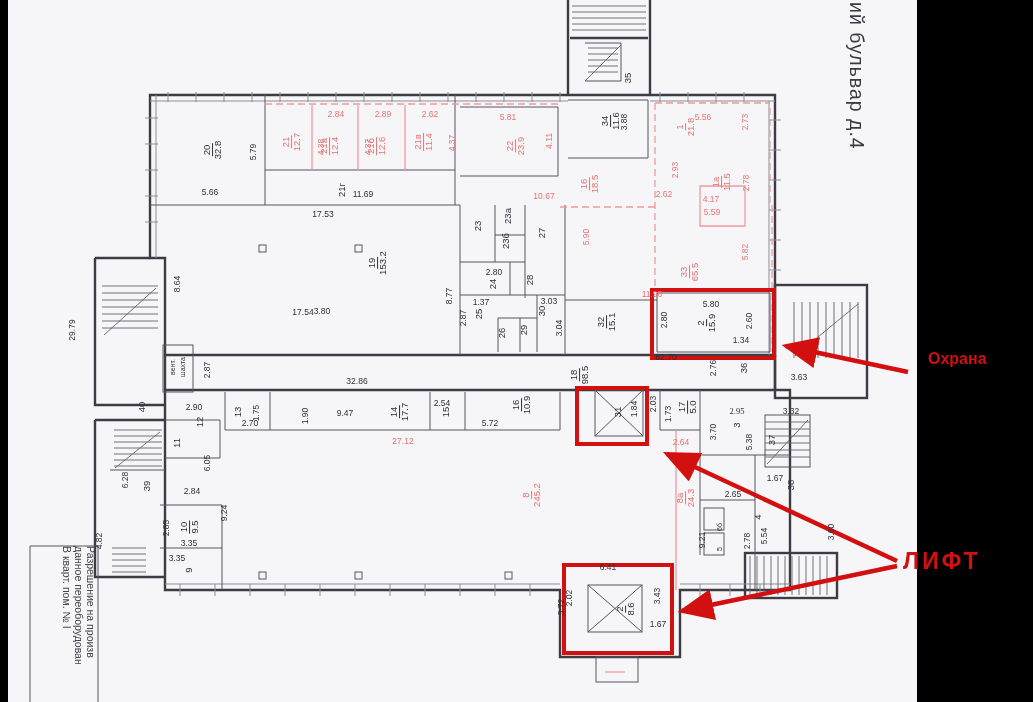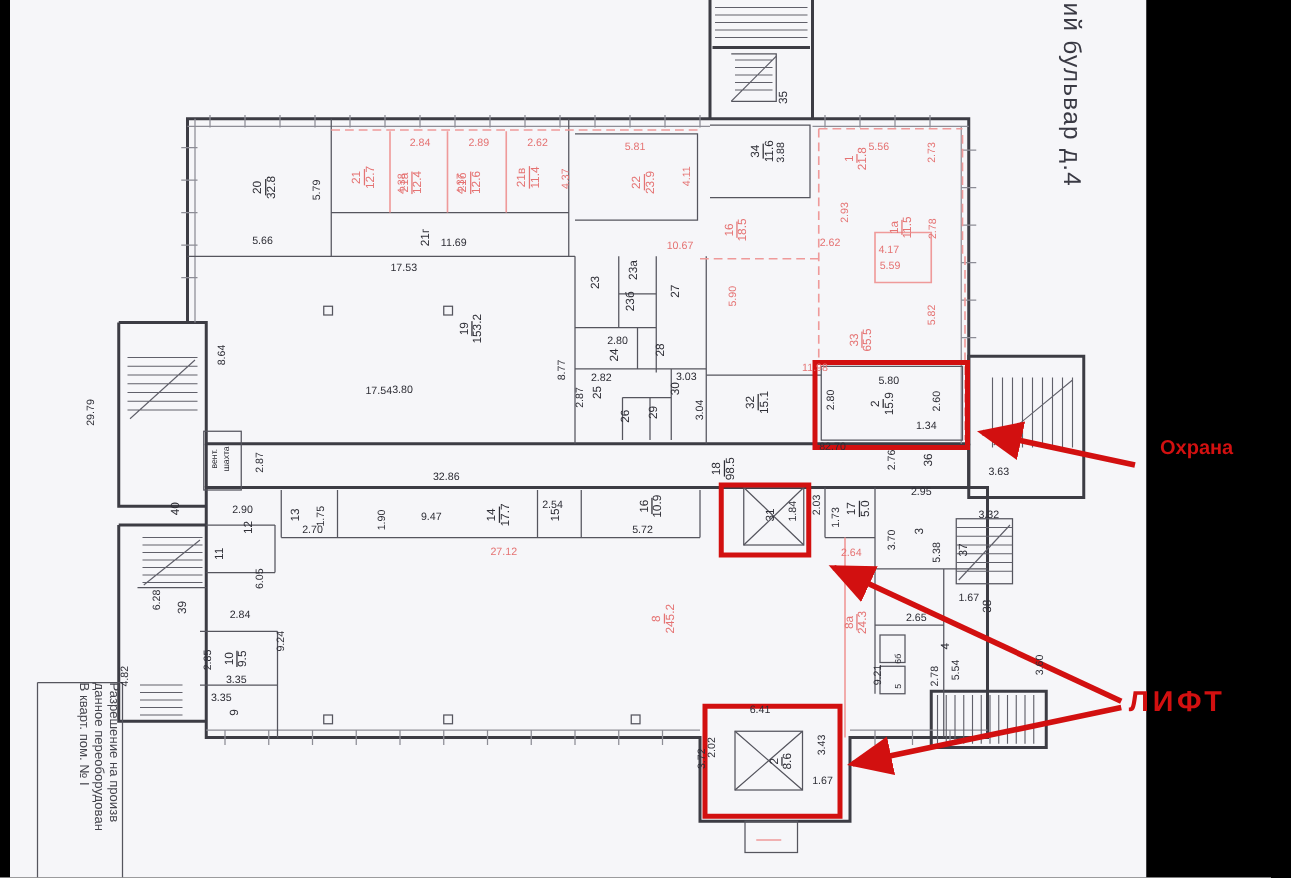--- a/index.html
+++ b/index.html
@@ -267,28 +267,28 @@
       <span class="lbl dim" style="left: 741px; top: 340px; --r: 0deg;">1.34</span>
       <span class="lbl dim" style="left: 666px; top: 357px; --r: 0deg;">82.70</span>
       <span class="lbl dim" style="left: 713px; top: 368px; --r: -90deg;">2.76</span>
       <span class="lbl dim" style="left: 799px; top: 377px; --r: 0deg;">3.63</span>
       <span class="lbl dim" style="left: 177px; top: 284px; --r: -90deg;">8.64</span>
       <span class="lbl dim" style="left: 449px; top: 296px; --r: -90deg;">8.77</span>
       <span class="lbl dim" style="left: 303px; top: 312px; --r: 0deg;">17.54</span>
       <span class="lbl dim" style="left: 322px; top: 311px; --r: 0deg;">3.80</span>
       <span class="lbl dim" style="left: 463px; top: 318px; --r: -90deg;">2.87</span>
       <span class="lbl dim" style="left: 494px; top: 272px; --r: 0deg;">2.80</span>
-      <span class="lbl dim" style="left: 481px; top: 302px; --r: 0deg;">2.82</span>
+      <span class="lbl dim" style="left: 481px; top: 302px; --r: 0deg;">1.37</span>
       <span class="lbl dim" style="left: 549px; top: 301px; --r: 0deg;">3.03</span>
       <span class="lbl dim" style="left: 559px; top: 328px; --r: -90deg;">3.04</span>
       <span class="lbl dim" style="left: 357px; top: 381px; --r: 0deg;">32.86</span>
       <span class="lbl dim" style="left: 634px; top: 409px; --r: -90deg;">1.84</span>
       <span class="lbl dim" style="left: 653px; top: 404px; --r: -90deg;">2.03</span>
       <span class="lbl dim" style="left: 668px; top: 414px; --r: -90deg;">1.73</span>
-      <span class="lbl dim" style="left: 737px; top: 393px; --r: 0deg;">2.95</span>
+      <span class="lbl dim" style="left: 737px; top: 411px; font-family: Liberation Serif, serif; --r: 0deg;">2.95</span>
       <span class="lbl dim" style="left: 713px; top: 432px; --r: -90deg;">3.70</span>
       <span class="lbl dim" style="left: 749px; top: 442px; --r: -90deg;">5.38</span>
       <span class="lbl dim" style="left: 791px; top: 411px; --r: 0deg;">3.32</span>
       <span class="lbl dim" style="left: 775px; top: 478px; --r: 0deg;">1.67</span>
       <span class="lbl dim" style="left: 733px; top: 494px; --r: 0deg;">2.65</span>
       <span class="lbl dim" style="left: 764px; top: 536px; --r: -90deg;">5.54</span>
       <span class="lbl dim" style="left: 747px; top: 541px; --r: -90deg;">2.78</span>
       <span class="lbl dim" style="left: 702px; top: 540px; --r: -90deg;">9.21</span>
       <span class="lbl dim pink" style="left: 681px; top: 442px; --r: 0deg;">2.64</span>
       <span class="lbl dim pink" style="left: 403px; top: 441px; --r: 0deg;">27.12</span>
@@ -301,21 +301,21 @@
       <span class="lbl dim" style="left: 192px; top: 491px; --r: 0deg;">2.84</span>
       <span class="lbl dim" style="left: 224px; top: 513px; --r: -90deg;">9.24</span>
       <span class="lbl dim" style="left: 166px; top: 528px; --r: -90deg;">2.85</span>
       <span class="lbl dim" style="left: 189px; top: 543px; --r: 0deg;">3.35</span>
       <span class="lbl dim" style="left: 177px; top: 558px; --r: 0deg;">3.35</span>
       <span class="lbl dim" style="left: 99px; top: 541px; --r: -90deg;">4.82</span>
       <span class="lbl dim" style="left: 72px; top: 330px; --r: -90deg;">29.79</span>
       <span class="lbl dim" style="left: 305px; top: 416px; --r: -90deg;">1.90</span>
       <span class="lbl dim" style="left: 345px; top: 413px; --r: 0deg;">9.47</span>
       <span class="lbl dim" style="left: 442px; top: 403px; --r: 0deg;">2.54</span>
-      <span class="lbl dim" style="left: 492px; top: 423px; padding-left: 44px; --r: 0deg;">5.72</span>
+      <span class="lbl dim" style="left: 468px; top: 423px; padding-left: 44px; --r: 0deg;">5.72</span>
       <span class="lbl dim" style="left: 608px; top: 567px; --r: 0deg;">6.41</span>
       <span class="lbl dim" style="left: 569px; top: 598px; --r: -90deg;">2.02</span>
       <span class="lbl dim" style="left: 561px; top: 607px; --r: -90deg;">3.72</span>
       <span class="lbl dim" style="left: 657px; top: 596px; --r: -90deg;">3.43</span>
       <span class="lbl dim" style="left: 658px; top: 624px; --r: 0deg;">1.67</span>
       <span class="lbl dim" style="left: 831px; top: 532px; --r: -90deg;">3.60</span>
       <span class="lbl dim" style="font-size: 7px; left: 172px; top: 367px; --r: -90deg;">вент.</span>
       <span class="lbl dim" style="font-size: 7px; left: 182px; top: 367px; --r: -90deg;">шахта</span>
     </div>
 

